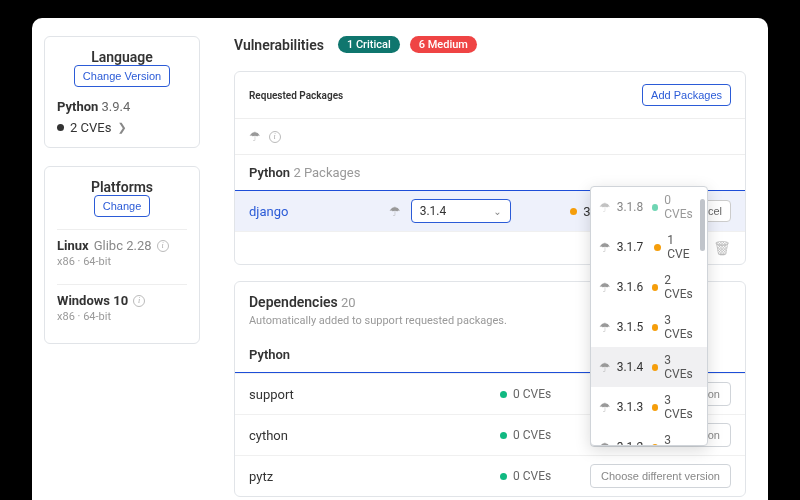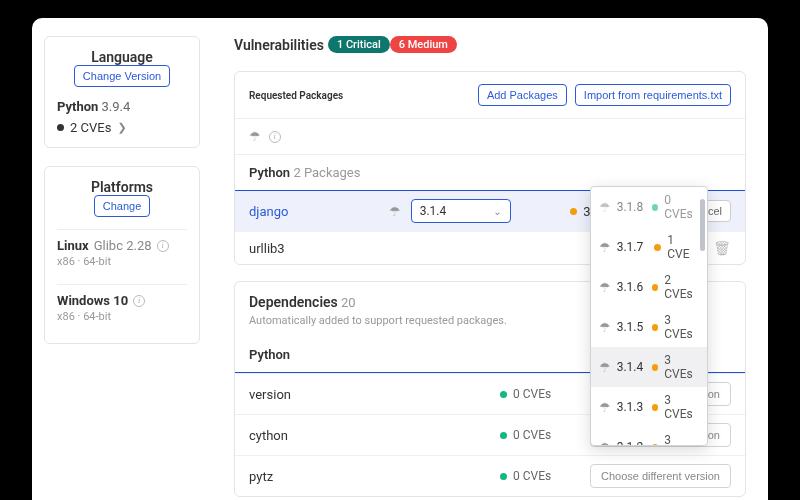--- a/index.html
+++ b/index.html
@@ -18,21 +18,21 @@
 .dot.green { background: #10b981; }
 .chev { color: #888; font-size: 11px; }
 .plat-item { padding: 8px 0; border-top: 1px solid #eee; margin-top: 8px; }
 .plat-item:first-of-type { border-top: none; padding-top: 0; }
 .plat-name { font-size: 13px; margin-bottom: 2px; display: flex; align-items: center; gap: 5px; }
 .plat-name .sub { color: #888; }
 .info-ic { width: 12px; height: 12px; border: 1px solid #bbb; border-radius: 50%; display: inline-flex; align-items: center; justify-content: center; font-size: 8px; color: #aaa; font-style: italic; cursor: default; font-family: Georgia, serif; }
 .plat-meta { font-size: 11px; color: #999; }
 
 .main { flex: 1; padding: 18px 22px; overflow: auto; position: relative; }
-.vuln-row { display: flex; align-items: center; margin-bottom: 18px; }
+.vuln-row { display: flex; align-items: center; gap: 10px; margin-bottom: 18px; }
 .vuln-row h3 { font-size: 14px; font-weight: 600; margin-right: 4px; }
 .pill { border-radius: 10px; padding: 2px 9px; font-size: 11px; color: #fff; font-weight: 500; }
 .pill.dark { background: #0f766e; }
 .pill.orange { background: #ef4444; }
 
 .box { border: 1px solid #e1e4e8; border-radius: 6px; background: #fff; margin-bottom: 16px; }
 .box-head { display: flex; justify-content: space-between; align-items: center; padding: 12px 14px; border-bottom: 1px solid #eee; }
 .box-head h4 { font-size: 10px; font-weight: 600; }
 .box-head .btns { display: flex; gap: 8px; }
 .notice { display: flex; align-items: center; gap: 8px; padding: 10px 14px; color: #666; font-size: 12px; border-bottom: 1px solid #eee; }
@@ -119,21 +119,20 @@
       <h3>Vulnerabilities</h3>
       <span class="pill dark">1 Critical</span>
       <span class="pill orange">6 Medium</span>
     </div>
 
     <div class="box">
       <div class="box-head">
         <h4>Requested Packages</h4>
         <div class="btns">
           <button class="btn-out">Add Packages</button>
-          <button class="btn-out">Import from requirements.txt</button>
         </div>
       </div>
       <div class="notice">
         <span class="umbrella">☂</span>
         <span class="info-ic">i</span>
       </div>
       <div class="subhead">
         <span>Python</span>
         <span class="cnt">2 Packages</span>
       </div>
@@ -146,39 +145,38 @@
         </div>
         <div class="cve-cell">
           <span class="dot orange"></span>
           <span>3 CVEs</span>
           <span class="chev">❯</span>
         </div>
         <span class="shuffle">⇄</span>
         <button class="btn-ghost">Cancel</button>
       </div>
       <div class="pkg-row">
-        <span class="pkg-name">urllib3</span>
         <div class="cve-cell">
           <span class="dot orange"></span>
           <span>1 CVE</span>
           <span class="chev">❯</span>
         </div>
         <span class="trash">🗑</span>
       </div>
     </div>
 
     <div class="box">
       <div class="dep-head">
         <h4>Dependencies</h4>
         <span class="cnt">20</span>
       </div>
       <div class="dep-sub">Automatically added to support requested packages.</div>
       <div class="subhead">Python</div>
       <div class="dep-row">
-        <span class="name">version</span>
+        <span class="name">support</span>
         <div class="dep-cve">
           <span class="dot green"></span>
           <span>0 CVEs</span>
         </div>
         <button class="btn-choose">Choose different version</button>
       </div>
       <div class="dep-row">
         <span class="name">cython</span>
         <div class="dep-cve">
           <span class="dot green"></span>

